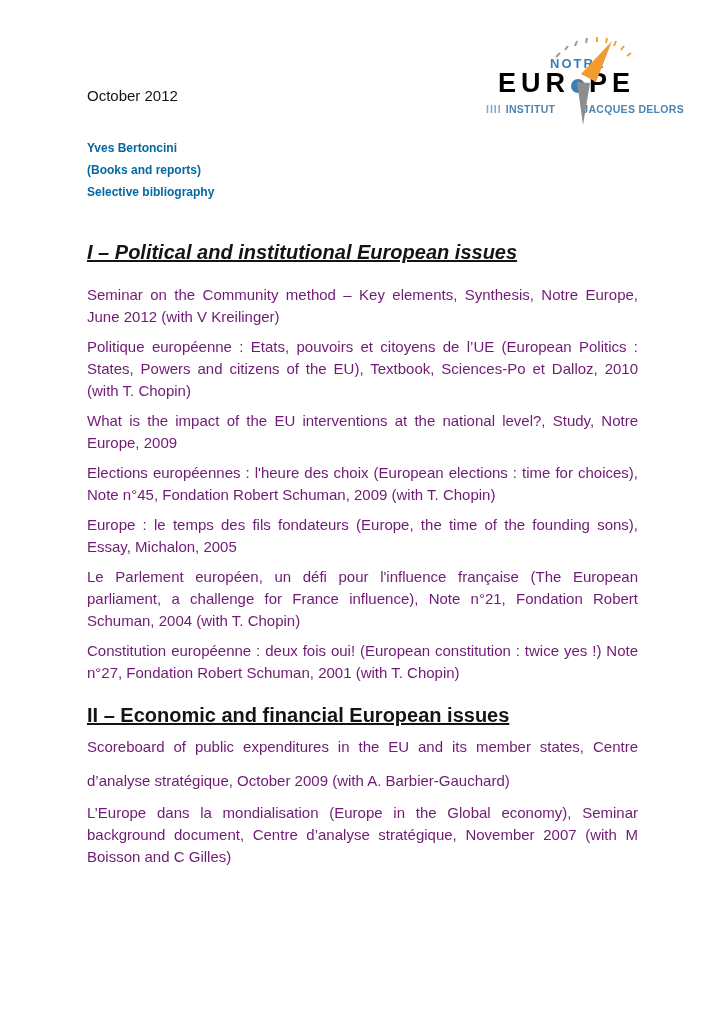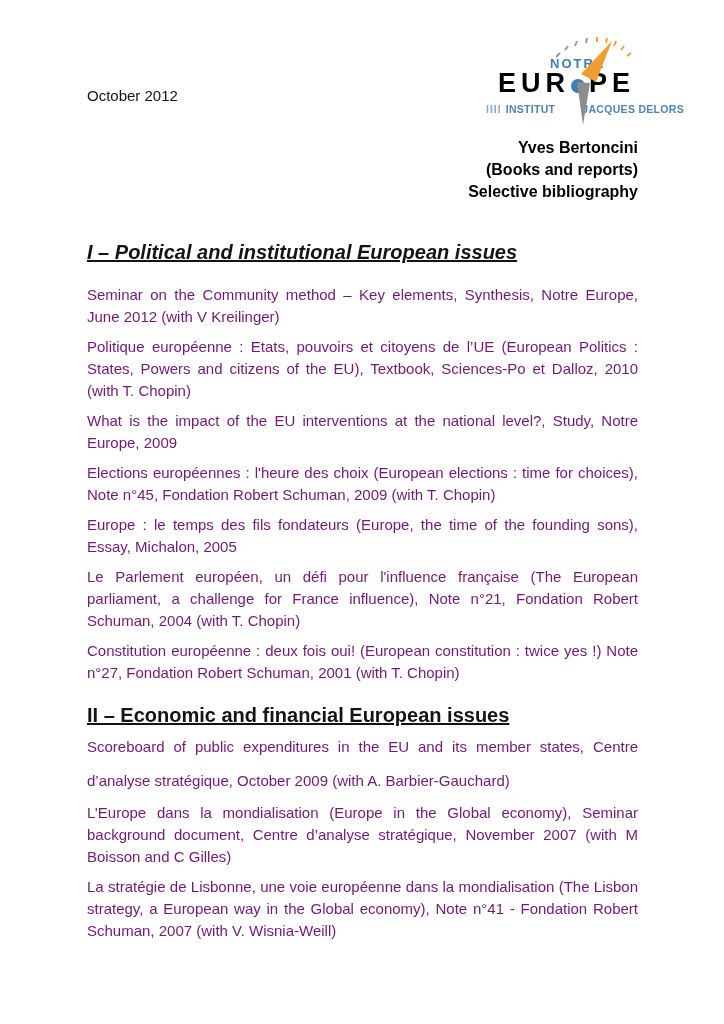--- a/index.html
+++ b/index.html
@@ -42,23 +42,23 @@
     display: flex; align-items: baseline; justify-content: space-between;
   }
   .logo-ticks { color: #86a9c6; margin-right: 4px; letter-spacing: 1px; }
   .logo-jd { margin-left: 27px; }
   .logo-needle { position: absolute; left: 0; top: 0; pointer-events: none; }
   
   .content {
     position: absolute; left: 87px; top: 0; width: 551px;
   }
   .title-block {
-    margin-top: 137px; text-align: right;
-    font-size: 16px; font-weight: bold; line-height: 22px;
-    color: #000000;
+    margin-top: 137px; text-align: left;
+    font-size: 12px; font-weight: bold; line-height: 22px;
+    color: #0369a1;
   }
   h2 {
     font-size: 20px; font-weight: bold;
     text-decoration: underline; color: #141414;
   }
   .h-sec1 { margin: 38px 0 20px; font-style: italic; }
   .h-sec2 { margin: 20px 0 3px; }
   p.entry {
     font-size: 15px; line-height: 22px;
     text-align: justify; margin: 0 0 8px;
@@ -114,16 +114,15 @@
     <p class="entry">What is the impact of the EU interventions at the national level?, Study, Notre Europe, 2009</p>
     <p class="entry">Elections européennes : l'heure des choix (European elections : time for choices), Note n°45, Fondation Robert Schuman, 2009 (with T. Chopin)</p>
     <p class="entry">Europe : le temps des fils fondateurs (Europe, the time of the founding sons), Essay, Michalon, 2005</p>
     <p class="entry">Le Parlement européen, un défi pour l'influence française (The European parliament, a challenge for France influence), Note n°21, Fondation Robert Schuman, 2004 (with T. Chopin)</p>
     <p class="entry">Constitution européenne : deux fois oui! (European constitution : twice yes !) Note n°27, Fondation Robert Schuman, 2001 (with T. Chopin)</p>
 
     <h2 class="h-sec2">II – Economic and financial European issues</h2>
 
     <p class="entry entry-spaced">Scoreboard of public expenditures in the EU and its member states, Centre d’analyse stratégique, October 2009 (with A. Barbier-Gauchard)</p>
     <p class="entry">L’Europe dans la mondialisation (Europe in the Global economy), Seminar background document, Centre d’analyse stratégique, November 2007 (with M Boisson and C Gilles)</p>
-    <p class="entry">La stratégie de Lisbonne, une voie européenne dans la mondialisation (The Lisbon strategy, a European way in the Global economy), Note n°41 - Fondation Robert Schuman, 2007 (with V. Wisnia-Weill)</p>
 
   </div>
 </div>
 
 </body></html>

